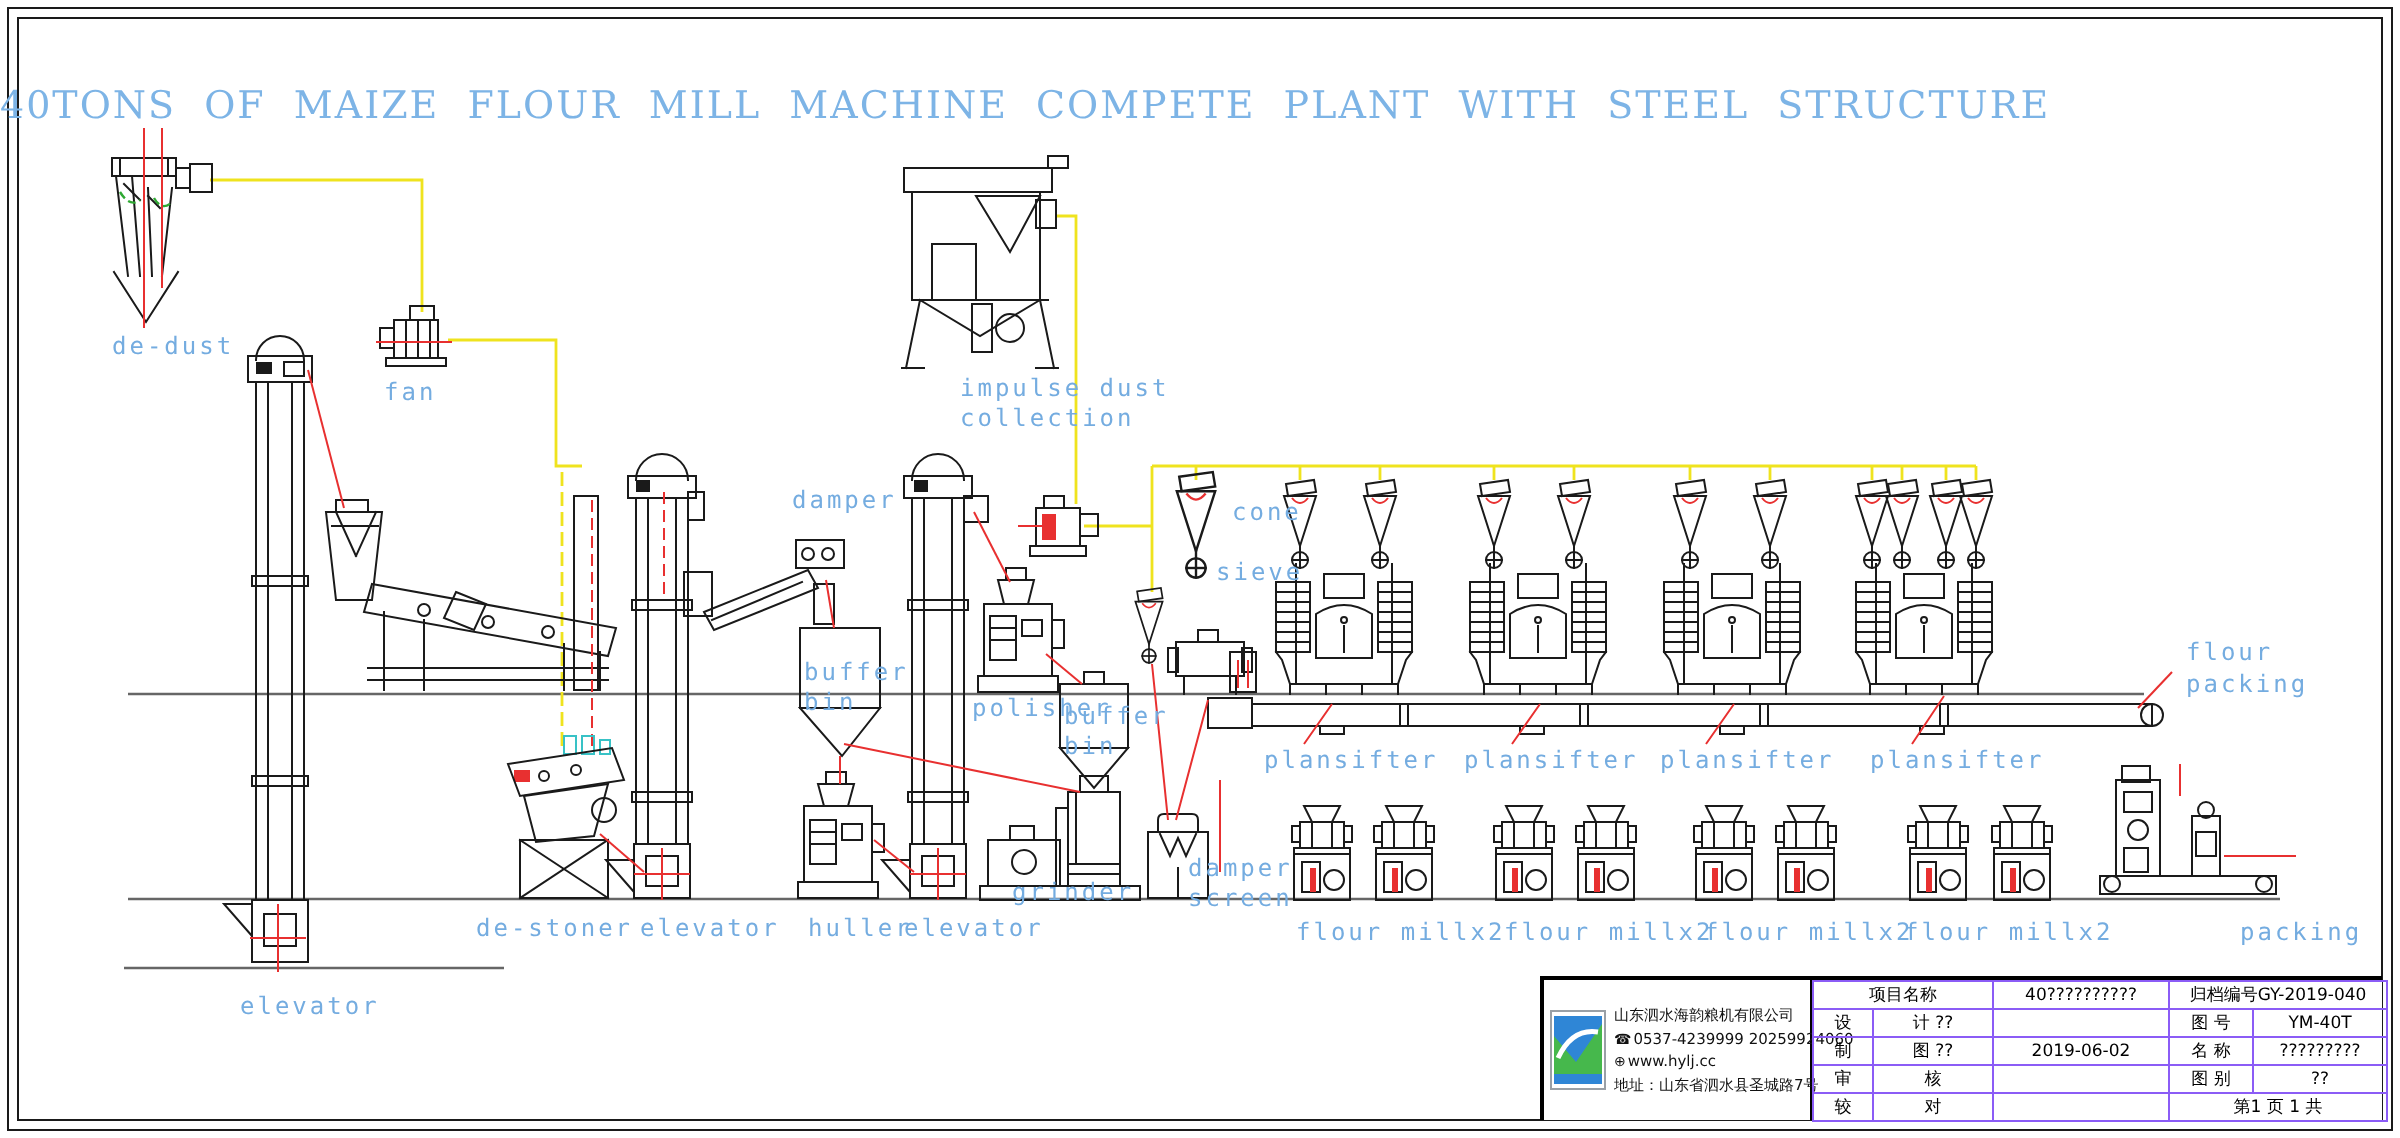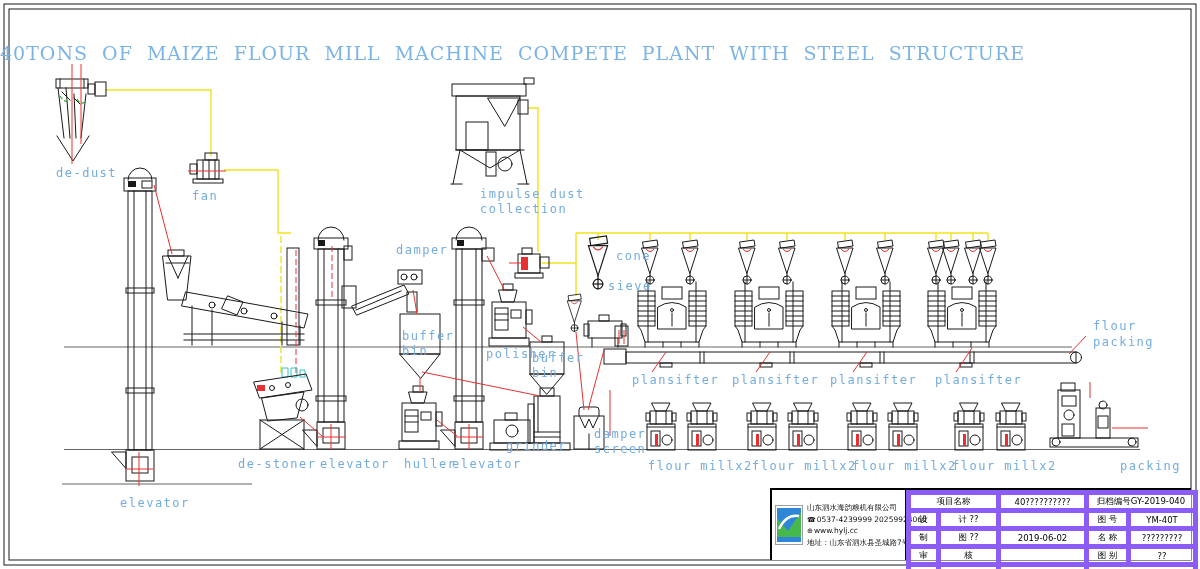--- a/index.html
+++ b/index.html
@@ -19,21 +19,21 @@
   .lbl{position:absolute;color:#74ace0;font-family:"DejaVu Sans Mono",monospace;font-size:12px;letter-spacing:1.5px;white-space:pre;line-height:1.15;}
   .ttl{position:absolute;left:0;right:0;top:42px;color:#7db4e6;
        font-family:"DejaVu Serif",serif;font-size:19px;letter-spacing:1px;word-spacing:7px;}
   .tblock{position:absolute;left:770px;top:488px;width:421px;height:72px;display:flex;background:#fff;
           border-top:2px solid #000;border-left:2px solid #000;box-sizing:border-box;}
   .company{width:134px;border-right:1px solid #000;box-sizing:border-box;display:flex;align-items:center;gap:4px;padding:2px 3px;}
   .company .logo{flex:0 0 auto;}
   .ctext{font-size:7.5px;line-height:1.5;color:#111;white-space:nowrap;}
   .ctext .ico{margin-right:1px;font-size:7px;color:#111;}
   table.tb{table-layout:fixed;width:287px;height:70px;border-collapse:collapse;font-size:8.5px;color:#000;}
-  table.tb td{border:5px solid #8b5cf6;text-align:center;padding:0;overflow:hidden;white-space:nowrap;height:13px;margin-left:36px;}
+  table.tb td{border:1px solid #8b5cf6;text-align:center;padding:0;overflow:hidden;white-space:nowrap;height:13px;margin-left:36px;}
 </style>
 </head>
 <body>
 
 <div id="stage">
 
 <svg class="draw" width="1200" height="569" viewBox="0 0 1200 569">
   <defs>
     <g id="cyc">
       <polygon class="k" points="3,2 17,0 18,6 4,8"></polygon>

